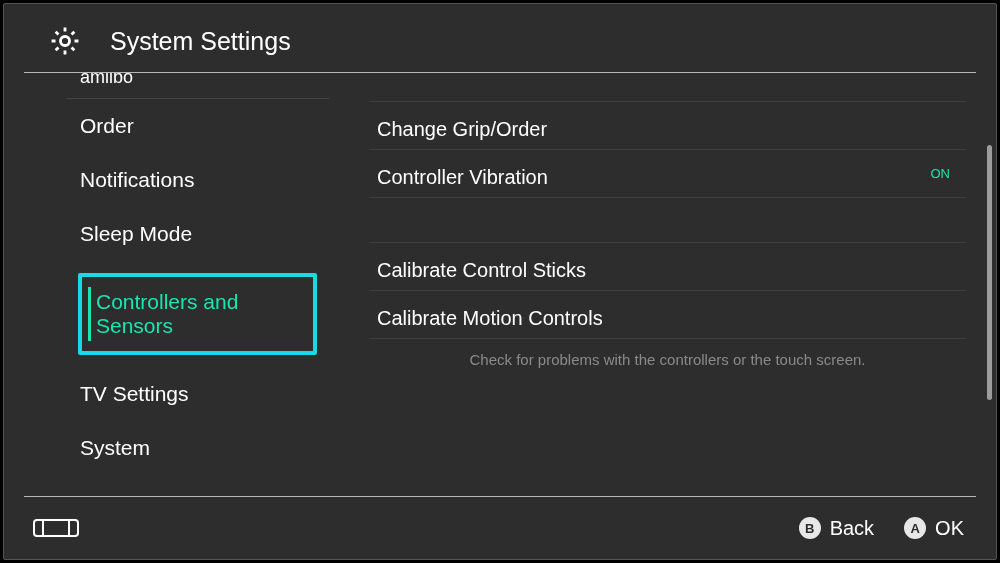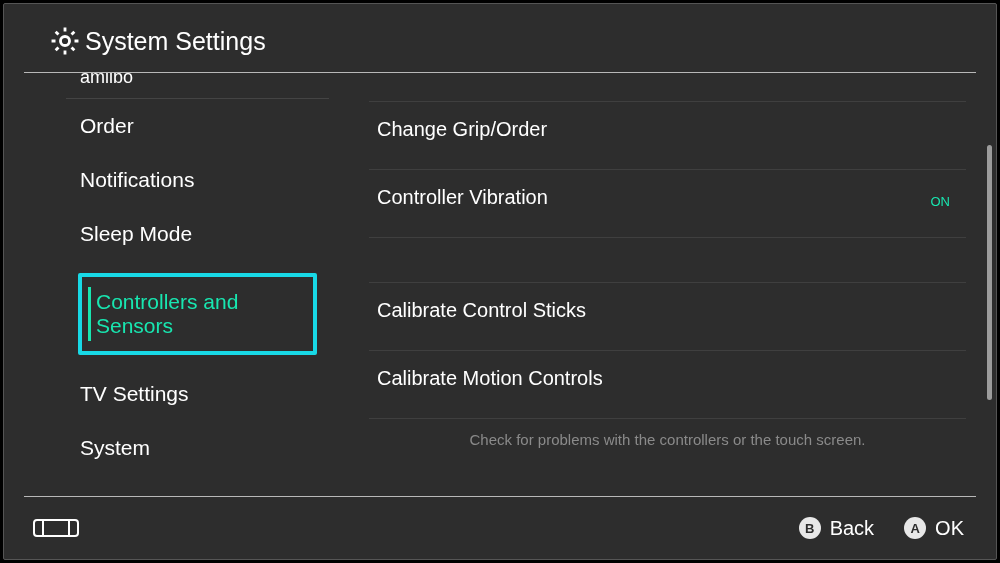--- a/index.html
+++ b/index.html
@@ -17,21 +17,21 @@
       background: #2d2d2d;
       border: 1px solid #555;
       border-radius: 2px;
       display: flex;
       flex-direction: column;
     }
     .header {
       display: flex;
       align-items: center;
       padding: 20px 20px 14px 44px;
-      gap: 3px;
+      gap: 28px;
     }
     .gear-icon svg { display: block; }
     .header-title {
       color: #fff;
       font-size: 25px;
       font-weight: 400;
     }
     .divider-top {
       height: 1px;
       background: #b8b8b8;
@@ -89,25 +89,25 @@
     }
     .main {
       flex: 1;
       padding: 28px 30px 0 40px;
       overflow: hidden;
       position: relative;
     }
     .opt-row {
       display: flex;
       justify-content: space-between;
-      align-items: flex-end;
+      align-items: flex-start;
       color: #fff;
       font-size: 20px;
       font-weight: 300;
-      padding: 16px 8px 28px 8px;
+      padding: 16px 8px 8px 8px;
       border-bottom: 1px solid #3f3f3f;
       cursor: pointer;
     }
     .opt-row.first { border-top: 1px solid #3f3f3f; }
     .opt-value { color: #18e6b0; font-size: 13px; padding-right: 8px; margin-left: 10px; }
     .section-gap { height: 44px; }
     .hint {
       color: #8a8a8a;
       font-size: 15px;
       font-weight: 300;

